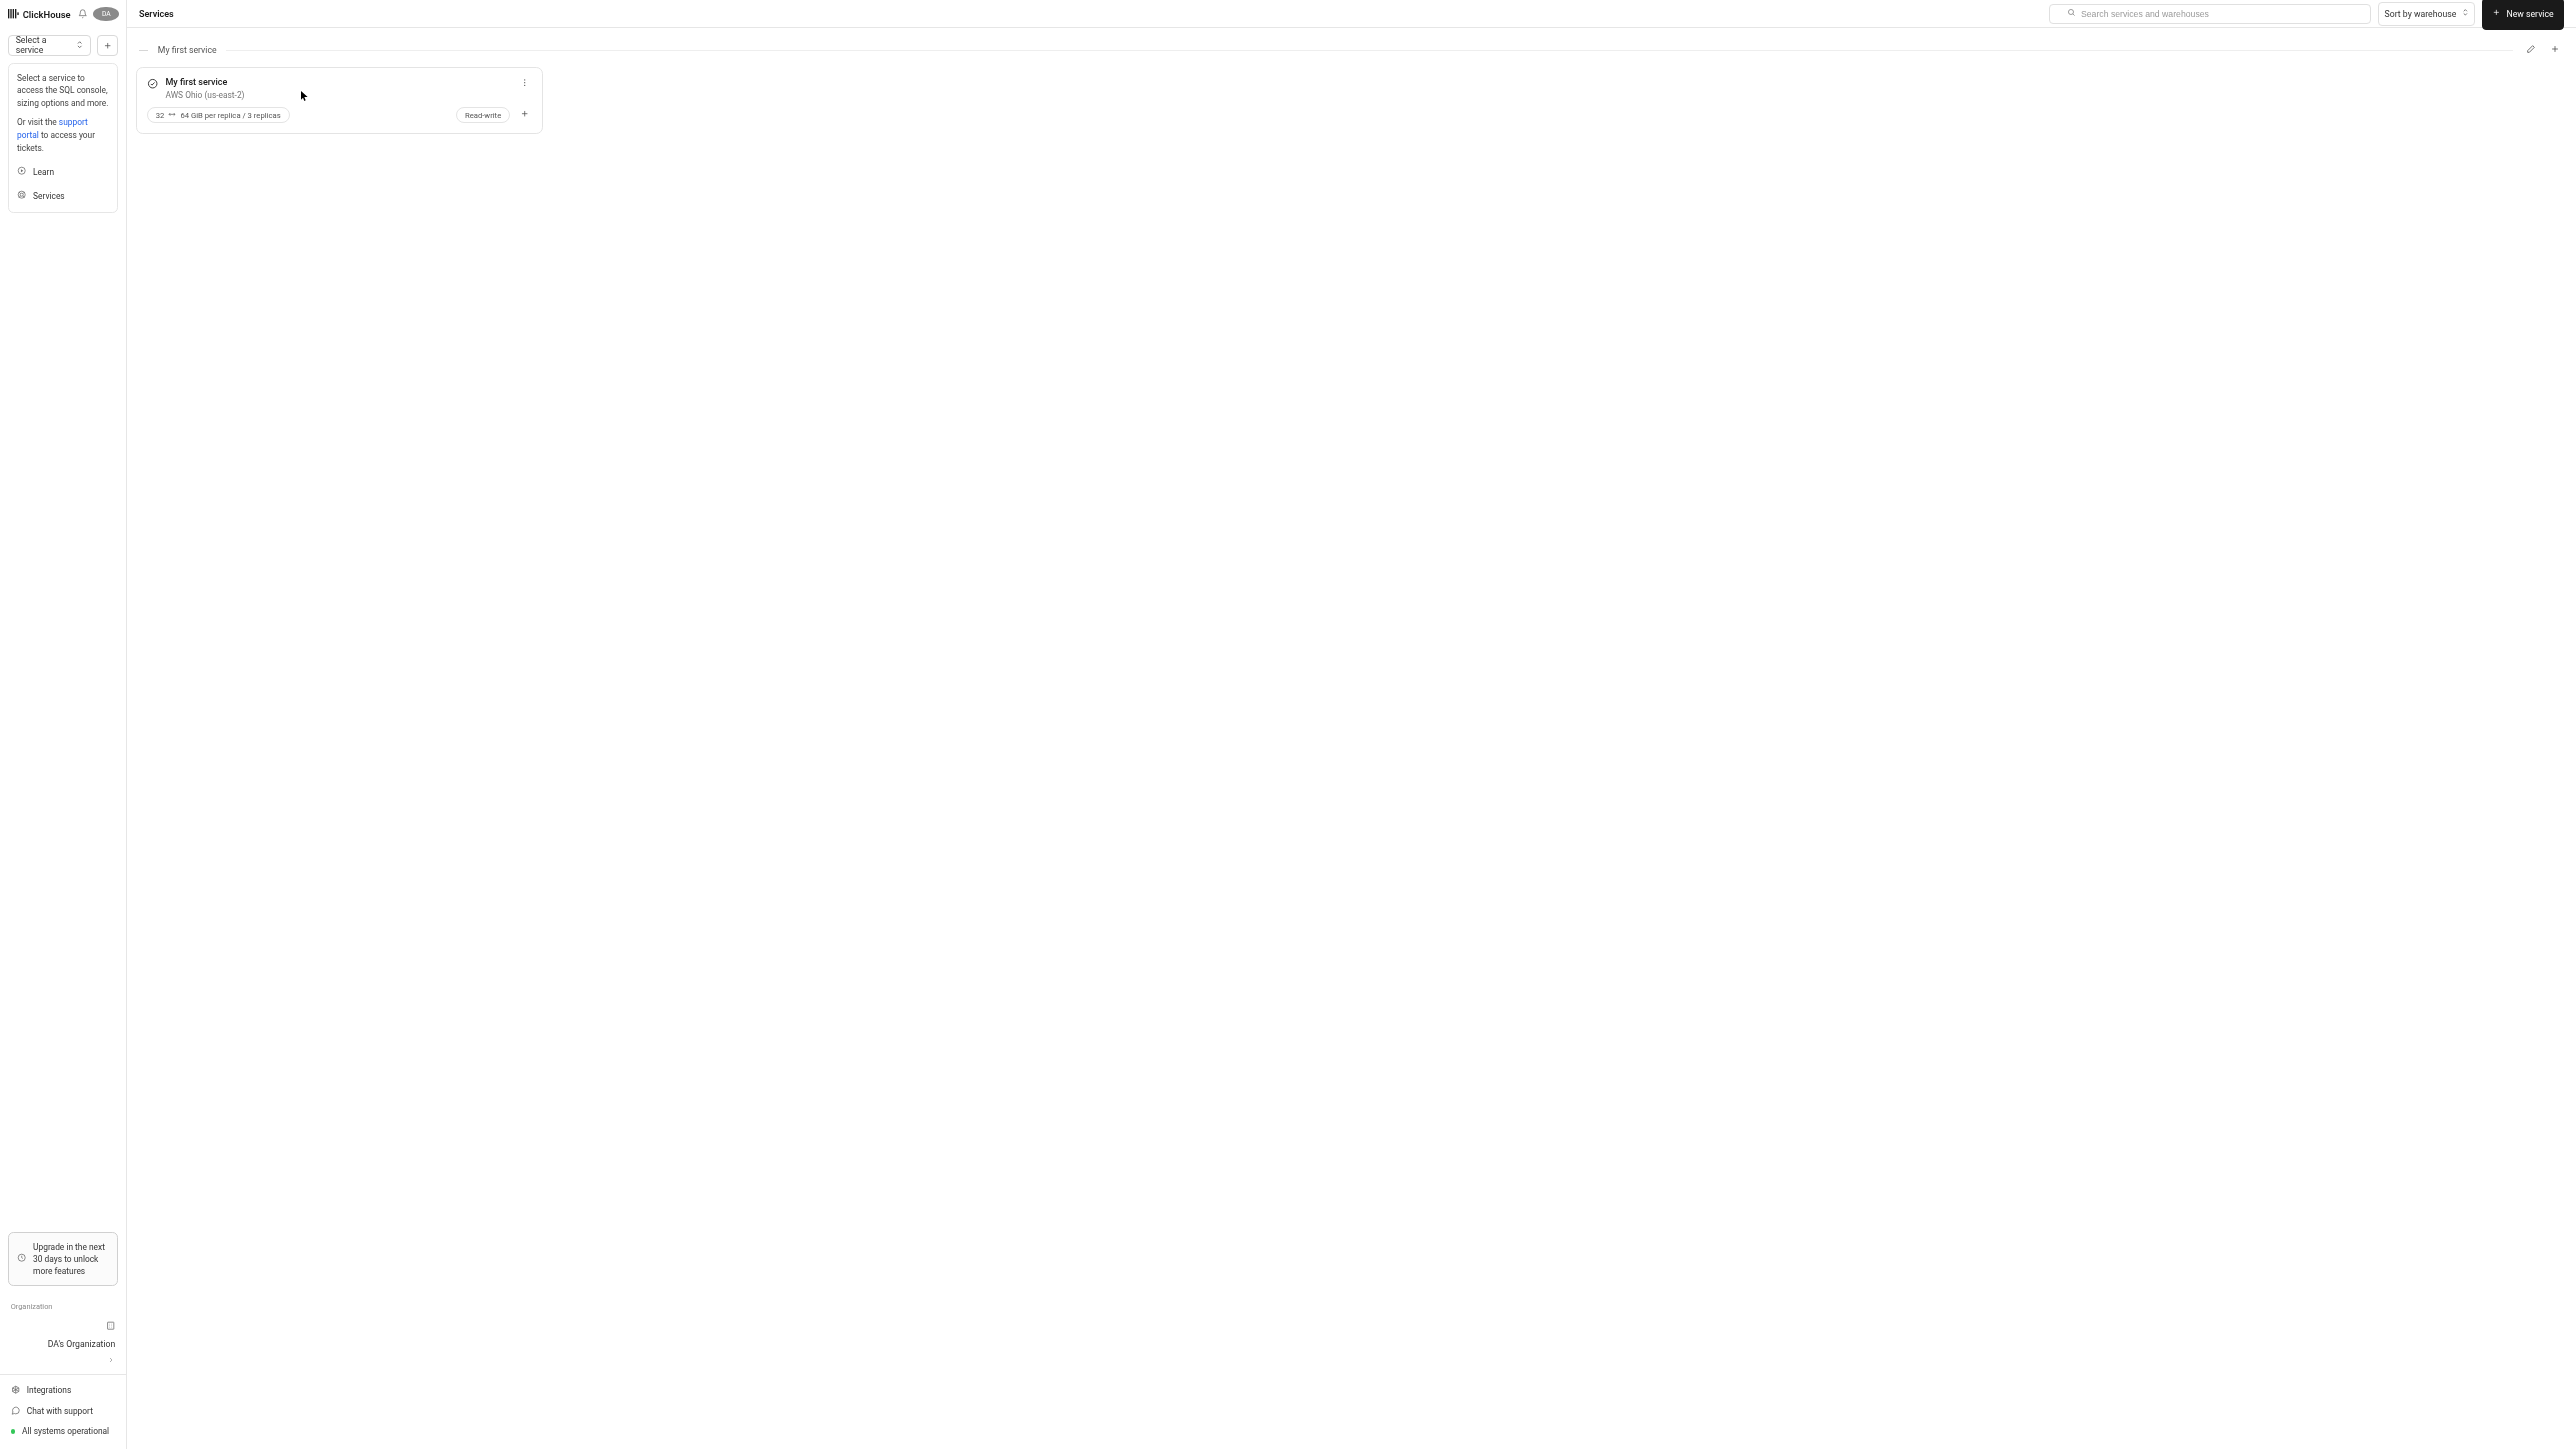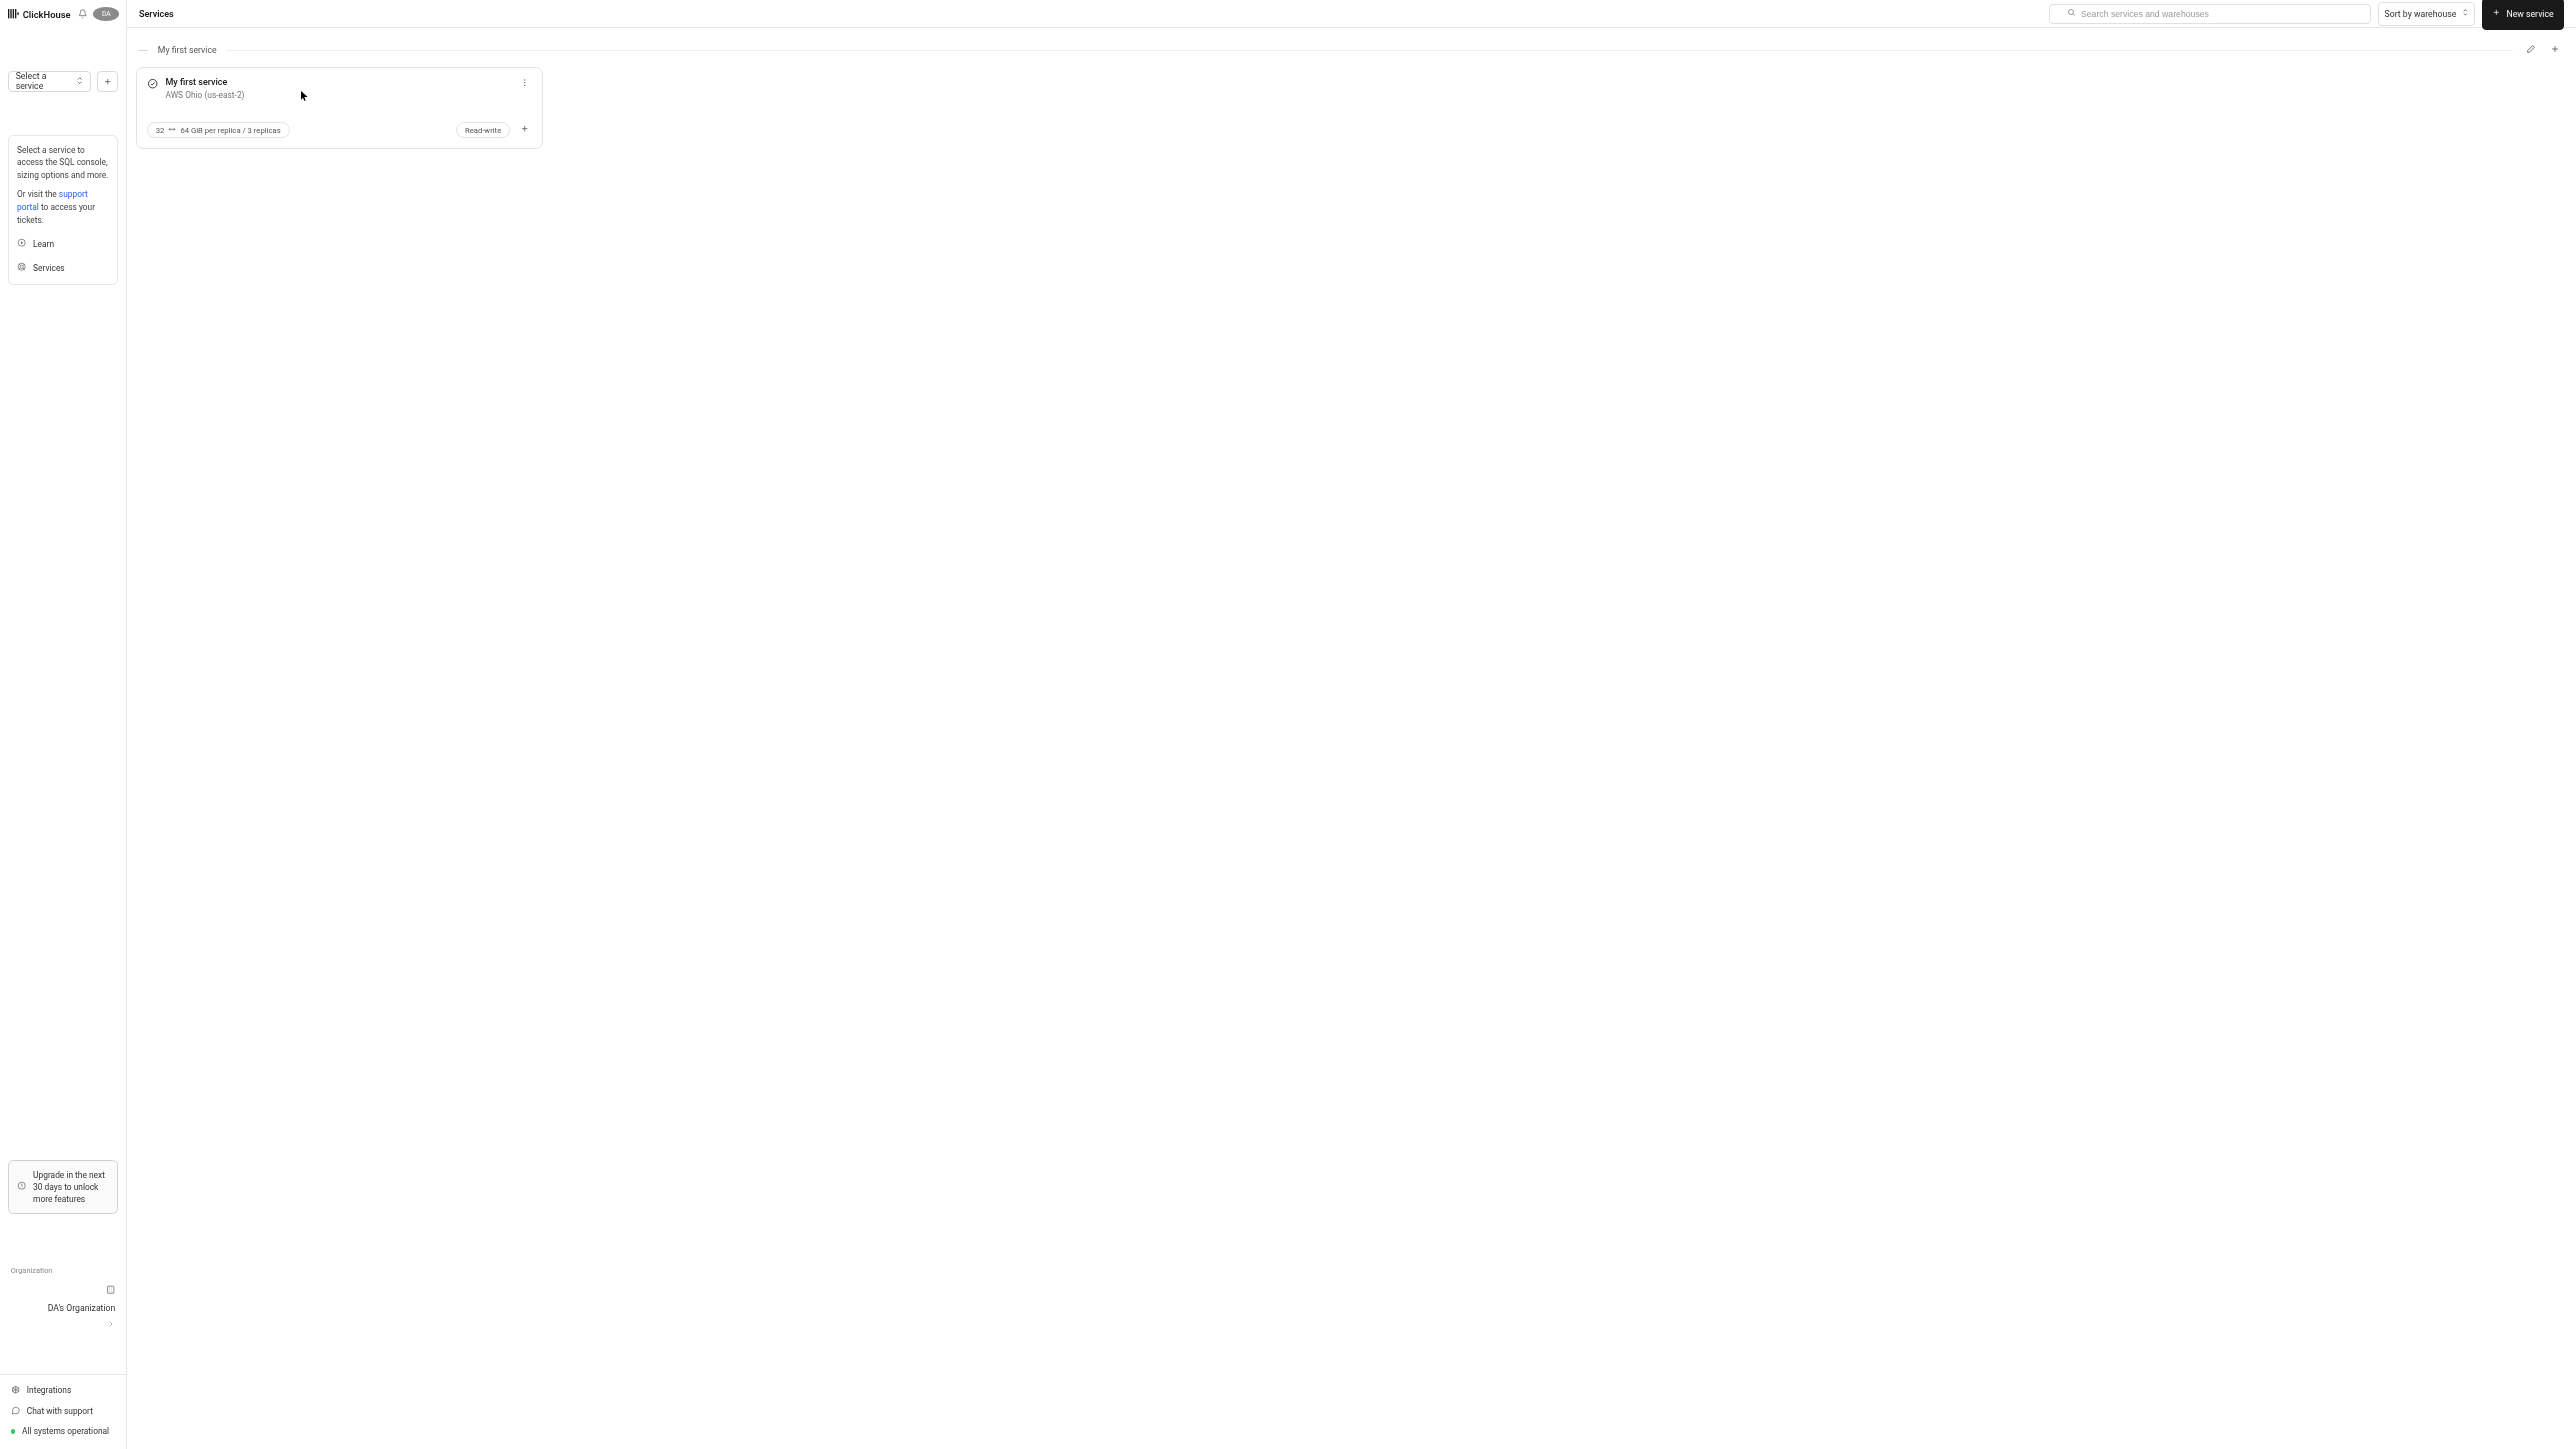--- a/index.html
+++ b/index.html
@@ -13,21 +13,20 @@
   }
   .app { display: flex; height: 100vh; }
 
   
   .sidebar {
     width: 127px;
     border-right: 0.7px solid #e6e6e6;
     display: flex;
     flex-direction: column;
     background: #fff;
-    gap: 36px;
   }
   .sidebar-header {
     height: 28px;
     display: flex;
     align-items: center;
     padding: 0 8px;
     gap: 5.4px;
   }
   .logo { display: flex; align-items: center; gap: 4px; font-weight: 600; font-size: 9.4px; flex: 1; }
   .logo-mark { display: inline-flex; }
@@ -138,21 +137,21 @@
   .status-ring {
     width: 12px; height: 12px; display: flex; align-items: center; justify-content: center; color: #333; margin-top: 0.7px;
   }
   .sc-titles { flex: 1; }
   .sc-name { font-size: 9px; font-weight: 500; color: #1a1a1a; }
   .sc-region { font-size: 8.4px; color: #777; margin-top: 2.7px; }
   .kebab {
     width: 13.4px; height: 13.4px; display: flex; align-items: center; justify-content: center;
     color: #555; cursor: pointer;
   }
-  .sc-bottom { display: flex; align-items: center; gap: 6.7px; margin-top: 22px; }
+  .sc-bottom { display: flex; align-items: center; gap: 6.7px; margin-top: 7px; }
   .pill {
     border: 0.7px solid #e4e4e4; border-radius: 670px; padding: 2.7px 8px;
     font-size: 7.7px; color: #555; display: flex; align-items: center; gap: 4px;
   }
   .sc-bottom-spacer { flex: 1; }
   .add-mini {
     width: 14.8px; height: 14.8px; display: flex; align-items: center; justify-content: center;
     color: #555; cursor: pointer;
   }
 

